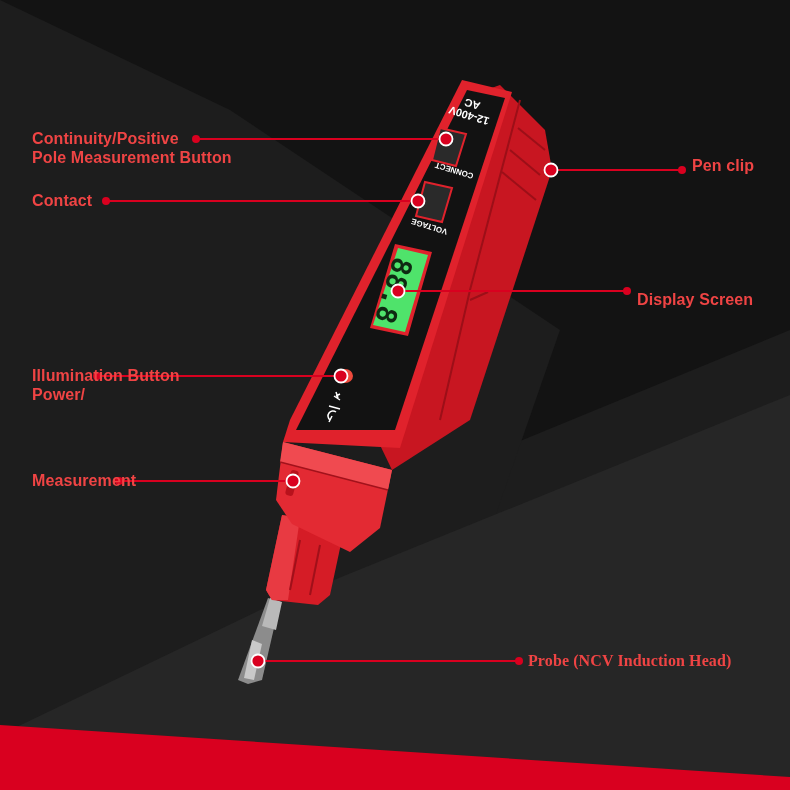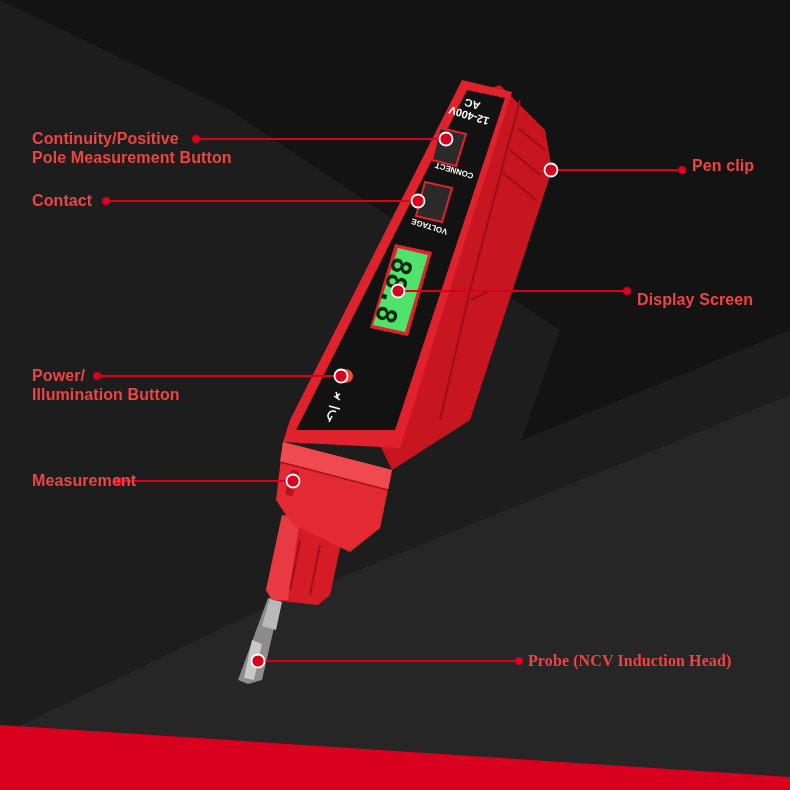--- a/index.html
+++ b/index.html
@@ -122,21 +122,21 @@
 <div class="label" style="left:32px; top:191px;">
   <span>Contact</span>
 </div>
 <div class="label" style="left:692px; top:156px;">
   <span>Pen clip</span>
 </div>
 <div class="label" style="left:637px; top:282px;margin-top:8px;">
   <span>Display Screen</span>
 </div>
 <div class="label" style="left:32px; top:366px;">
+  <span>Illumination Button</span>
   <span>Power/</span>
-  <span>Illumination Button</span>
 </div>
 <div class="label" style="left:32px; top:471px;">
   <span>Measurement</span>
 </div>
 <div class="label" style="left:528px; top:651px;font-family:Liberation Serif, serif;">
   <span>Probe (NCV Induction Head)</span>
 </div>
 
 </body></html>

